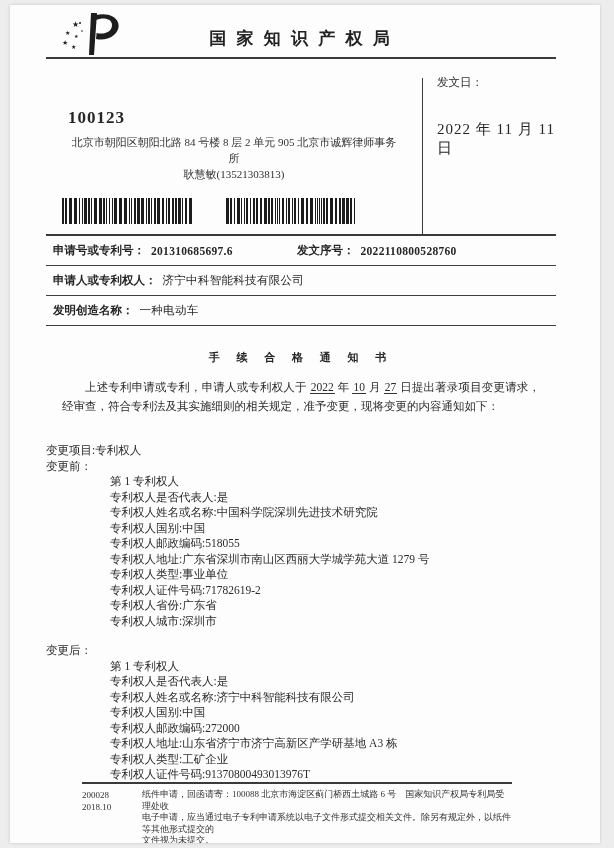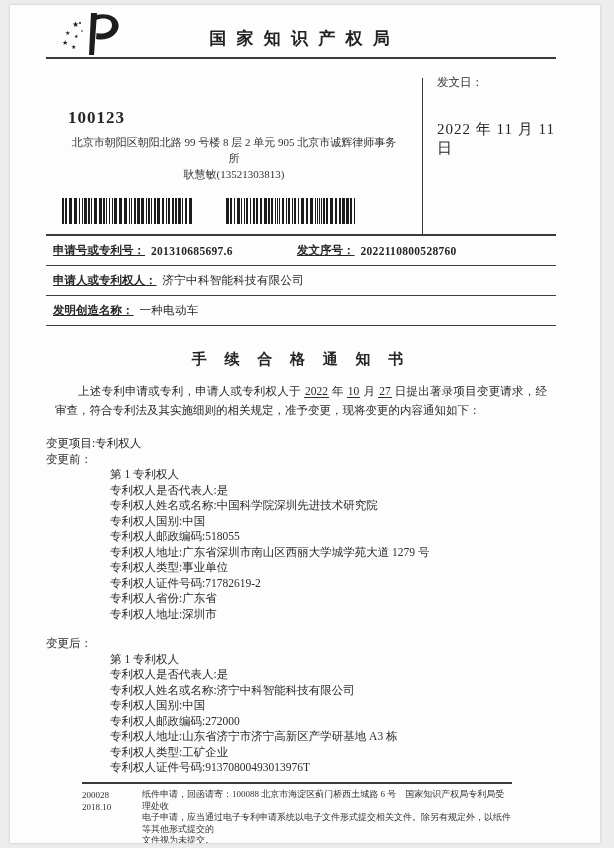--- a/index.html
+++ b/index.html
@@ -36,31 +36,31 @@
   .barcode i{display:block;height:100%;background:#1c1c1c;flex:0 0 auto;}
   .head-right{flex:1;padding:16px 0 16px 14px;}
   .date-label{font-size:11.5px;color:#2e2e2e;}
   .date-value{margin-top:30px;font-size:15px;font-weight:normal;letter-spacing:1px;}
 
   
   .field-row{position:relative;height:29px;border-bottom:1.5px solid #3f3f3f;
     display:flex;align-items:center;padding-left:7px;font-size:11.5px;}
   .field{display:flex;align-items:center;}
   .field-first{width:244px;}
-  .flabel{font-weight:bold;margin-right:6px;text-decoration:underline;}
+  .flabel{font-weight:bold;margin-right:6px;}
   .fvalue{font-weight:bold;letter-spacing:.3px;}
   .fvalue.plain{font-weight:normal;}
 
   
-  .notice-title{margin-top:24px;text-align:center;font-size:15px;font-weight:bold;letter-spacing:7px;}
-  .notice-body{margin:13px 9px 0;font-size:11.5px;line-height:19px;text-align:justify;text-indent:2em;color:#2b2b2b;}
+  .notice-title{margin-top:24px;text-align:center;font-size:11px;font-weight:bold;letter-spacing:7px;}
+  .notice-body{margin:13px 16px 0;font-size:11.5px;line-height:19px;text-align:justify;text-indent:2em;color:#2b2b2b;}
   .u{border-bottom:1px solid #333;padding:0 1px;}
 
   
-  .change{margin-top:16px;font-size:11.5px;color:#2b2b2b;}
+  .change{margin-top:27px;font-size:11.5px;color:#2b2b2b;}
   .chline{line-height:15.5px;}
   .detail{margin-left:64px;}
   .after-label{margin-top:14px;}
 
   
   .footer{position:absolute;left:36px;right:44px;bottom:0;height:54px;
     border-top:2px solid #3a3a3a;padding-top:5px;}
   .fcols{display:flex;gap:14px;}
   .fcode{width:46px;font-size:9px;line-height:12px;color:#333;}
   .ftext{flex:1;font-size:9px;line-height:11.5px;color:#333;}
@@ -82,21 +82,21 @@
         <text x="13" y="38" font-size="6" fill="#1d1d1d">★</text>
         <circle cx="22" cy="12" r="1" fill="#1d1d1d"></circle>
         <circle cx="24" cy="20" r="0.8" fill="#1d1d1d"></circle>
       </svg>
       <div class="agency">国 家 知 识 产 权 局</div>
     </div>
 
     <div class="head-box">
       <div class="head-left">
         <div class="postal">100123</div>
-        <div class="addr">北京市朝阳区朝阳北路 99 号楼 8 层 2 单元 905 北京市诚辉律师事务</div>
+        <div class="addr">北京市朝阳区朝阳北路 84 号楼 8 层 2 单元 905 北京市诚辉律师事务</div>
         <div class="addr">所</div>
         <div class="addr">耿慧敏(13521303813)</div>
         <div class="barcodes">
           <div class="barcode">
               <i style="width: 2px; margin-right: 1px;"></i>
               <i style="width: 2px; margin-right: 2px;"></i>
               <i style="width: 3px; margin-right: 2px;"></i>
               <i style="width: 3px; margin-right: 2px;"></i>
               <i style="width: 1px; margin-right: 2px;"></i>
               <i style="width: 1px; margin-right: 1px;"></i>
@@ -217,21 +217,21 @@
         <div class="chline">第 1 专利权人</div>
         <div>
             <div class="chline">专利权人是否代表人:是</div>
             <div class="chline">专利权人姓名或名称:中国科学院深圳先进技术研究院</div>
             <div class="chline">专利权人国别:中国</div>
             <div class="chline">专利权人邮政编码:518055</div>
             <div class="chline">专利权人地址:广东省深圳市南山区西丽大学城学苑大道 1279 号</div>
             <div class="chline">专利权人类型:事业单位</div>
             <div class="chline">专利权人证件号码:71782619-2</div>
             <div class="chline">专利权人省份:广东省</div>
-            <div class="chline">专利权人地址:深圳市</div>
+            <div class="chline">专利权人城市:深圳市</div>
           </div>
       </div>
       <div class="chline after-label">变更后：</div>
       <div class="detail">
         <div class="chline">第 1 专利权人</div>
         <div>
             <div class="chline">专利权人是否代表人:是</div>
             <div class="chline">专利权人姓名或名称:济宁中科智能科技有限公司</div>
             <div class="chline">专利权人国别:中国</div>
             <div class="chline">专利权人邮政编码:272000</div>

